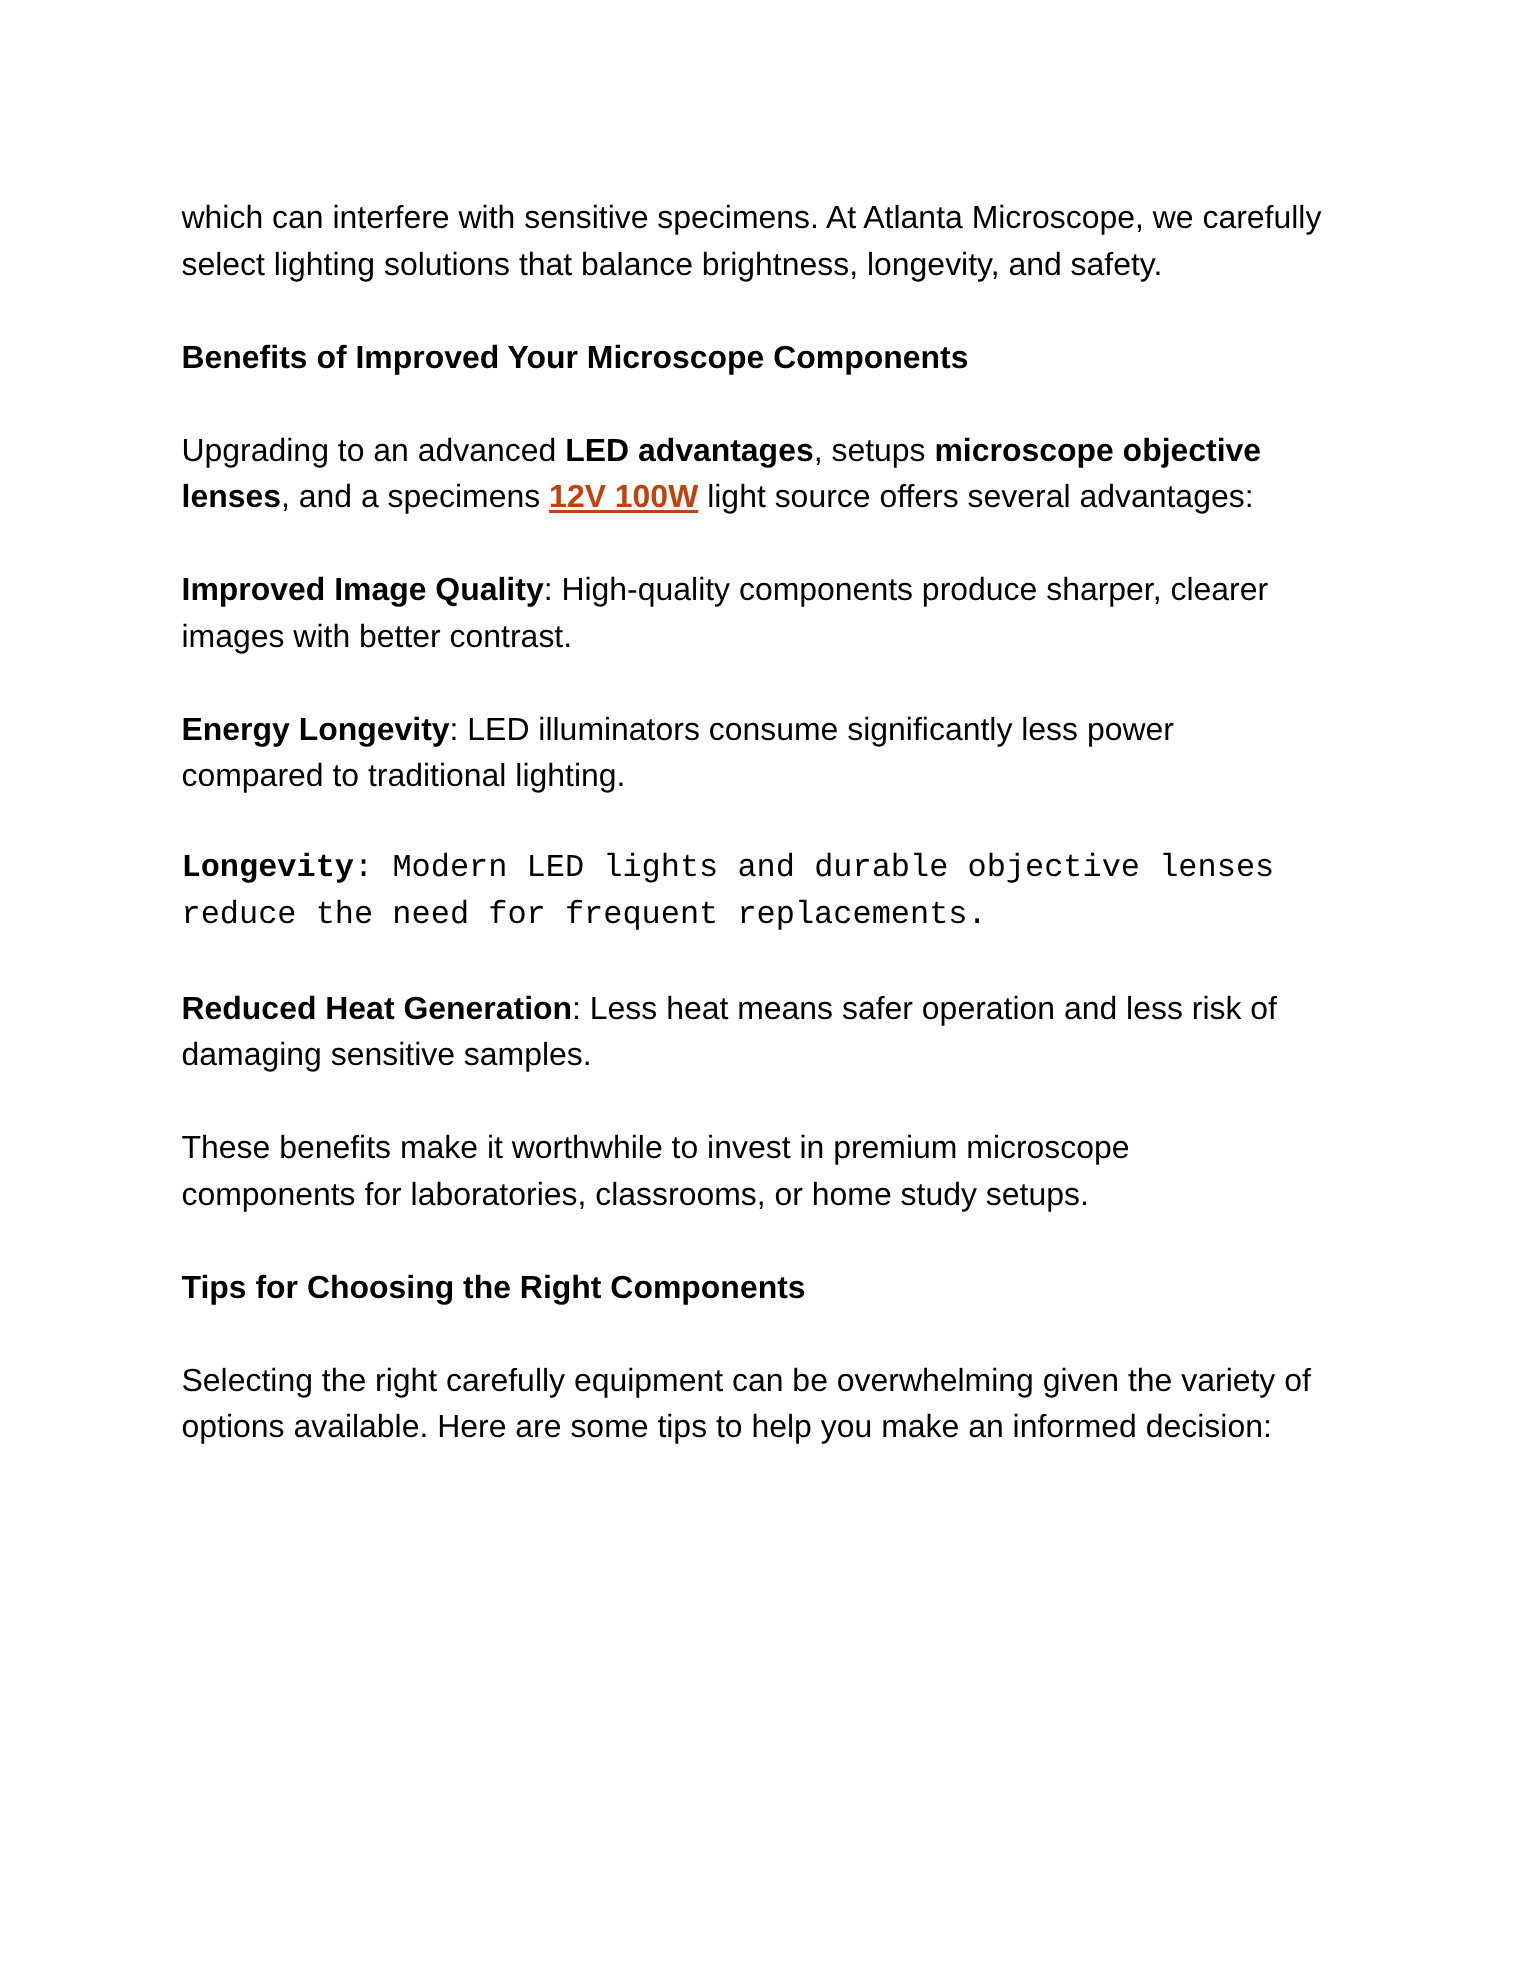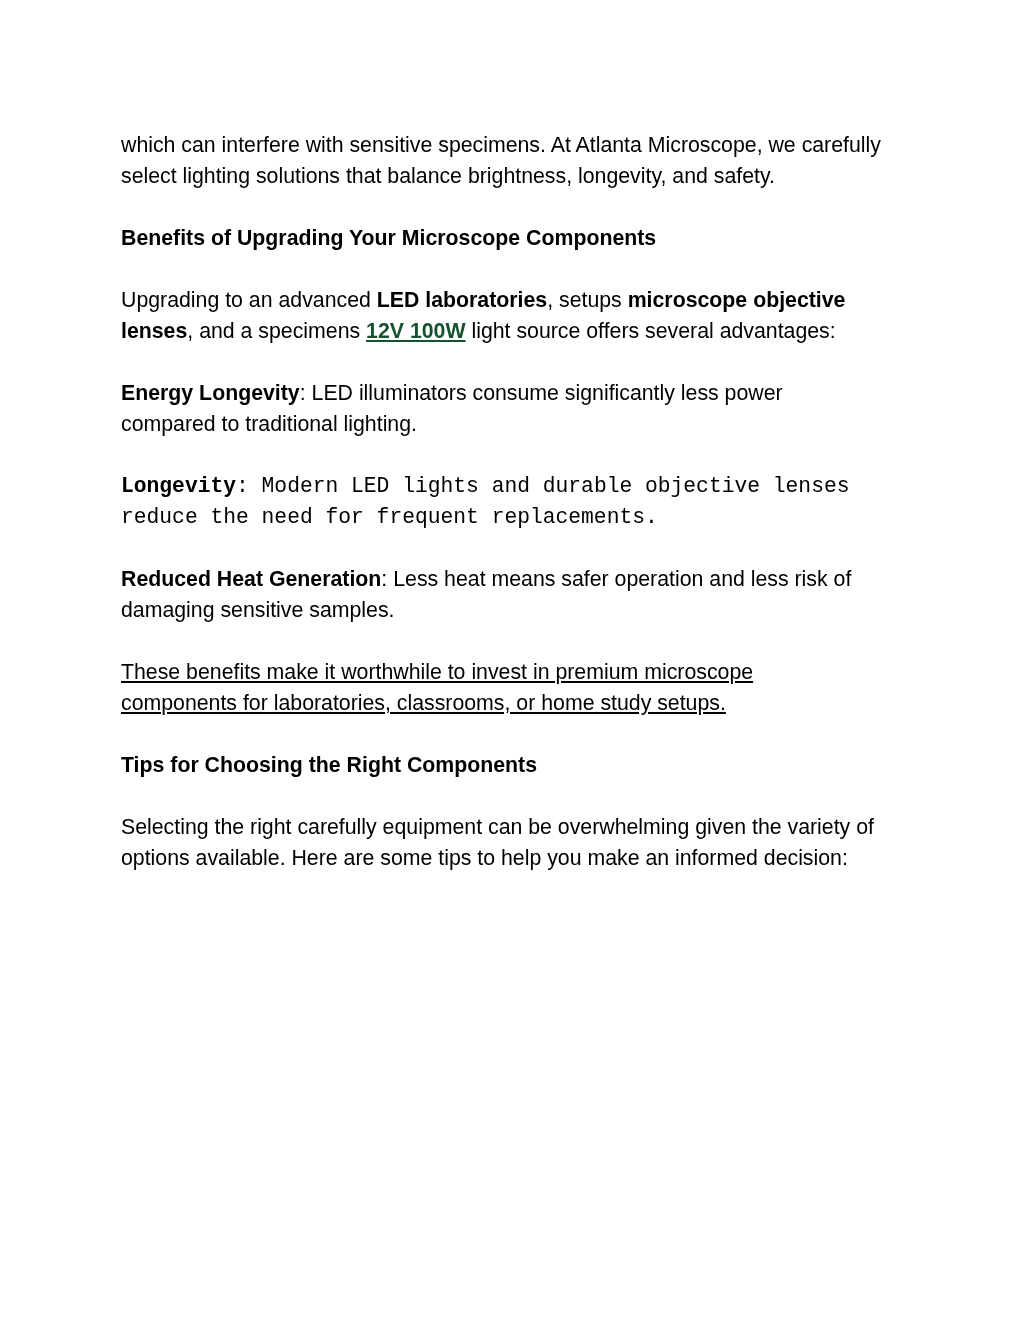--- a/index.html
+++ b/index.html
@@ -28,56 +28,59 @@
       white-space: normal;
     }
     .heading {
       margin: 0 0 31px 0;
       font-size: 21.3px;
       line-height: 31px;
       font-weight: bold;
     }
     b { font-weight: bold; }
     a.link {
-      color: #14532d;
+      color: #c2410c;
       font-weight: bold;
       text-decoration: underline;
       text-underline-offset: 2px;
     }
   </style>
 </head>
 <body>
 
 <div class="page">
 
   <p class="para" style="width:760px;">
     <span>which can interfere with sensitive specimens. At Atlanta Microscope, we carefully select lighting solutions that balance brightness, longevity, and safety.</span>
   </p>
 
-  <h2 class="heading">Benefits of Upgrading Your Microscope Components</h2>
+  <h2 class="heading">Benefits of Improved Your Microscope Components</h2>
 
   <p class="para" style="width:760px;">
-    <span>Upgrading to an advanced </span><b>LED laboratories</b><span>, setups </span><b>microscope objective lenses</b><span>, and a specimens </span><a class="link" href="#">12V 100W</a><span> light source offers several advantages:</span>
+    <span>Upgrading to an advanced </span><b>LED advantages</b><span>, setups </span><b>microscope objective lenses</b><span>, and a specimens </span><a class="link" href="#">12V 100W</a><span> light source offers several advantages:</span>
   </p>
 
+  <p class="para" style="width:740px;">
+    <b>Improved Image Quality</b><span>: High-quality components produce sharper, clearer images with better contrast.</span>
+  </p>
 
   <p class="para" style="width:760px;">
     <b>Energy Longevity</b><span>: LED illuminators consume significantly less power compared to traditional lighting.</span>
   </p>
 
   <p class="para" style="width:760px;font-family:Liberation Mono, monospace;">
     <b>Longevity</b><span>: Modern LED lights and durable objective lenses reduce the need for frequent replacements.</span>
   </p>
 
   <p class="para" style="width:790px;">
     <b>Reduced Heat Generation</b><span>: Less heat means safer operation and less risk of damaging sensitive samples.</span>
   </p>
 
 
-  <p class="para" style="width:740px;text-decoration:underline;">
+  <p class="para" style="width:740px;">
     <span>These benefits make it worthwhile to invest in premium microscope components for laboratories, classrooms, or home study setups.</span>
   </p>
 
   <h2 class="heading">Tips for Choosing the Right Components</h2>
 
   <p class="para" style="width:770px;">
     <span>Selecting the right carefully equipment can be overwhelming given the variety of options available. Here are some tips to help you make an informed decision:</span>
   </p>
 
 </div>

